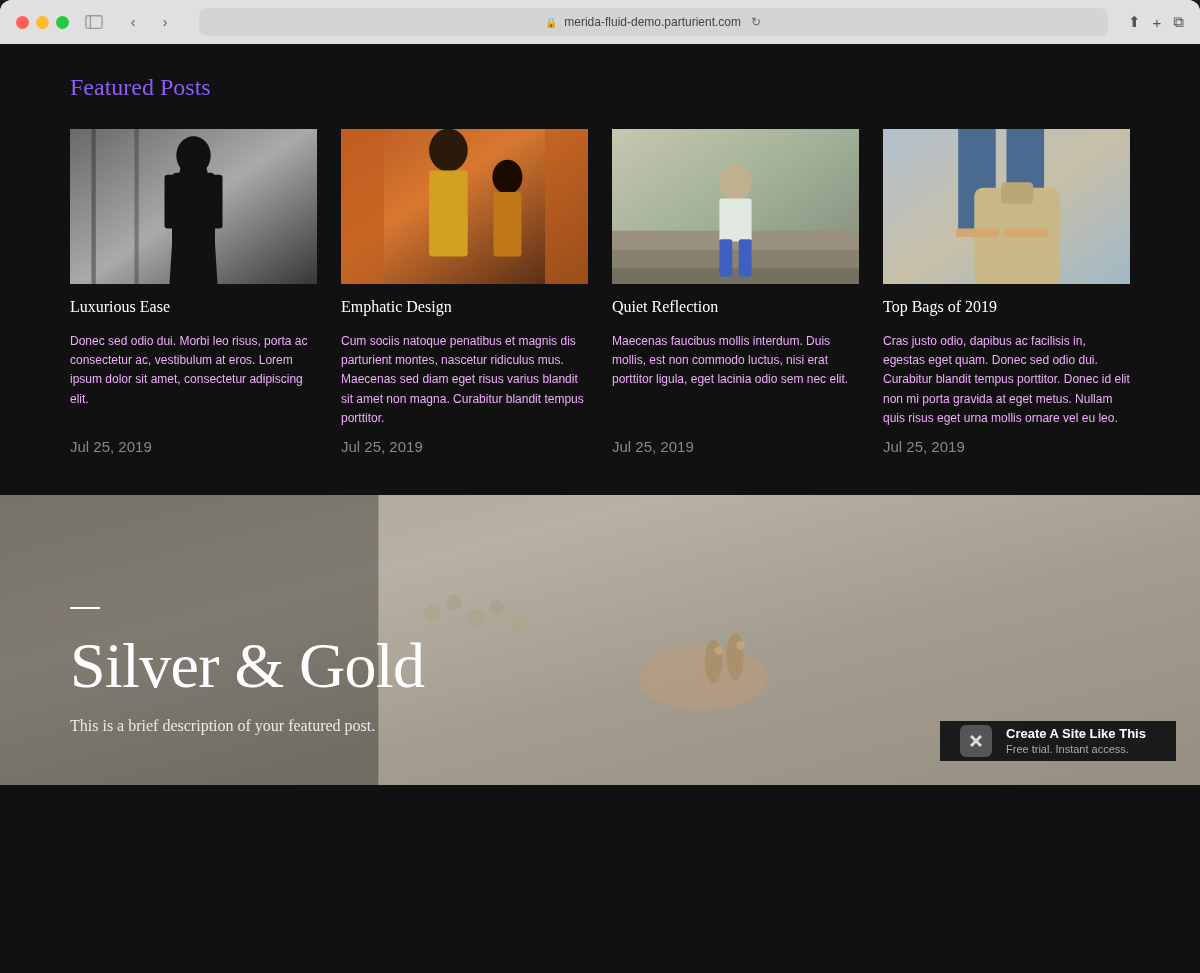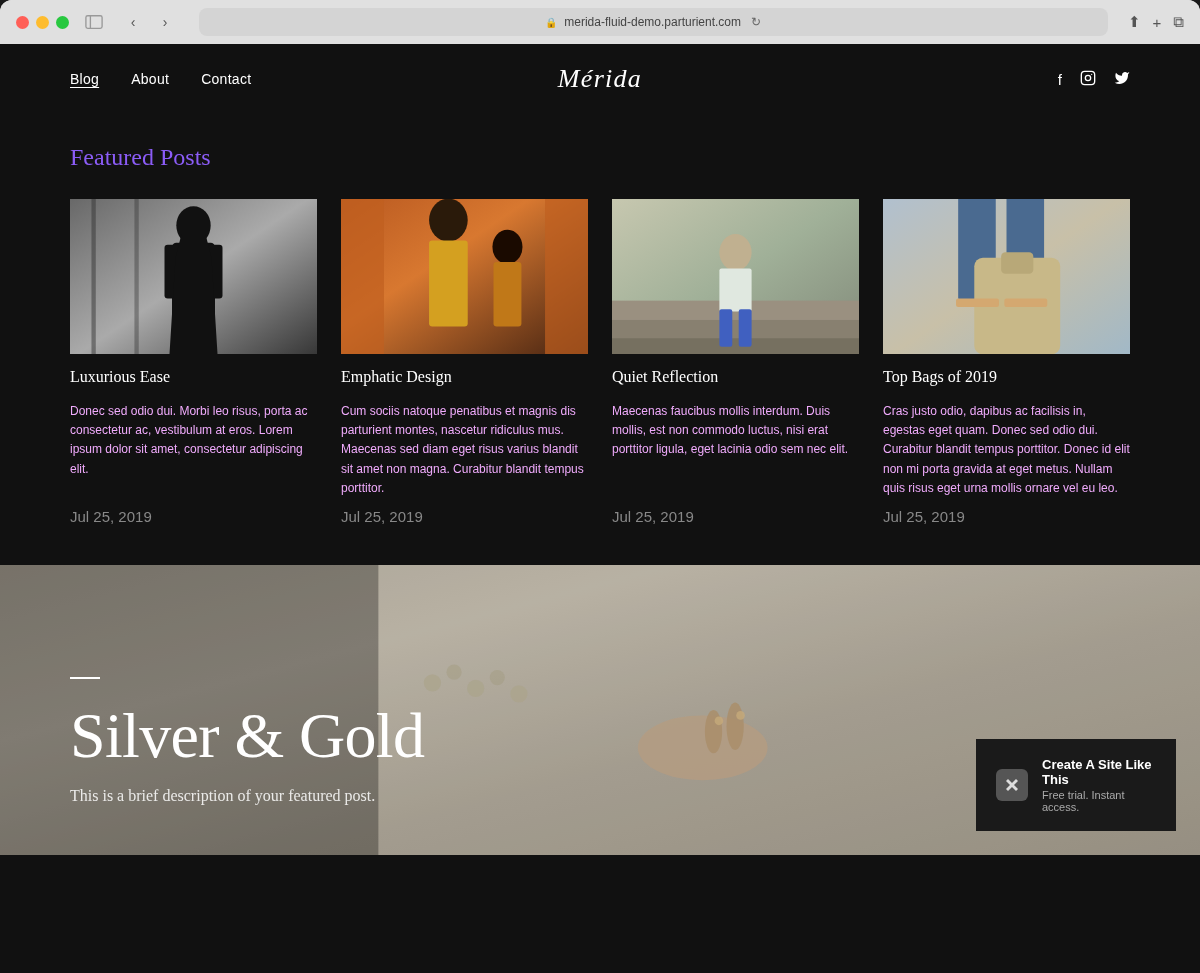--- a/index.html
+++ b/index.html
@@ -205,25 +205,25 @@
       font-family: Georgia, serif;
     }
 
     
     .cta-widget {
       position: absolute;
       bottom: 24px;
       right: 24px;
       background: #1a1a1a;
       color: #ffffff;
-      padding: 18px 20px;
+      padding: 4px 20px;
       display: flex;
       align-items: center;
       gap: 14px;
-      width: 200px;
+      width: 236px;
     }
     .cta-logo {
       width: 32px;
       height: 32px;
       background: #555;
       border-radius: 6px;
       display: flex;
       align-items: center;
       justify-content: center;
       font-size: 16px;
@@ -267,43 +267,20 @@
     </div>
     <div class="toolbar-actions">
       <span style="font-size:15px;">⬆</span>
       <span style="font-size:15px;">+</span>
       <span style="font-size:15px;">⧉</span>
     </div>
   </div>
 
   <div class="website">
 
-    <nav class="site-nav">
-      <div class="nav-left">
-        <a class="nav-link active">Blog</a>
-        <a class="nav-link">About</a>
-        <a class="nav-link">Contact</a>
-      </div>
-      <div class="site-logo">Mérida</div>
-      <div class="nav-right">
-        <span class="social-icon">f</span>
-        <span class="social-icon">
-          <svg width="16" height="16" viewBox="0 0 24 24" fill="none" stroke="#ffffff" stroke-width="2">
-            <rect x="2" y="2" width="20" height="20" rx="5" ry="5"></rect>
-            <circle cx="12" cy="12" r="4"></circle>
-            <circle cx="17.5" cy="6.5" r="1" fill="#fff" stroke="none"></circle>
-          </svg>
-        </span>
-        <span class="social-icon">
-          <svg width="16" height="16" viewBox="0 0 24 24" fill="#ffffff">
-            <path d="M23 3a10.9 10.9 0 01-3.14 1.53 4.48 4.48 0 00-7.86 3v1A10.66 10.66 0 013 4s-4 9 5 13a11.64 11.64 0 01-7 2c9 5 20 0 20-11.5a4.5 4.5 0 00-.08-.83A7.72 7.72 0 0023 3z"></path>
-          </svg>
-        </span>
-      </div>
-    </nav>
 
     <div class="main-content">
       <h2 class="section-title">Featured Posts</h2>
 
       <div class="posts-grid">
 
         <div class="post-card">
           <div class="img-placeholder img-p1">
             
             <svg width="100%" height="100%" viewBox="0 0 230 155" preserveAspectRatio="xMidYMid slice">

